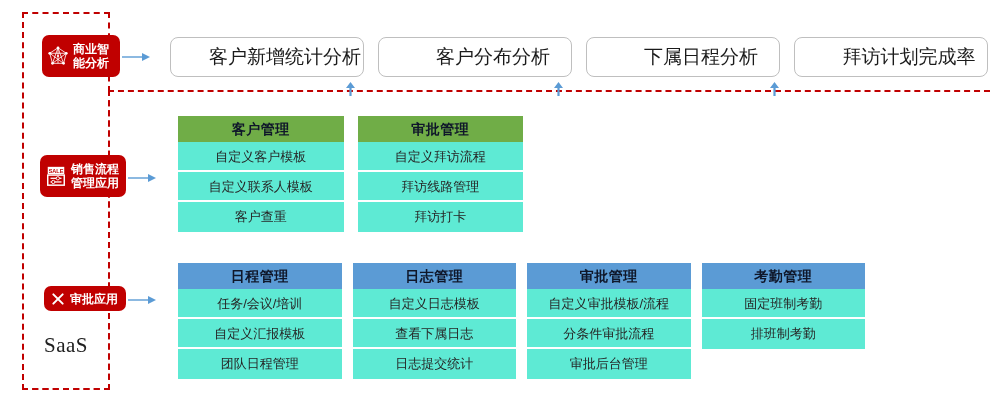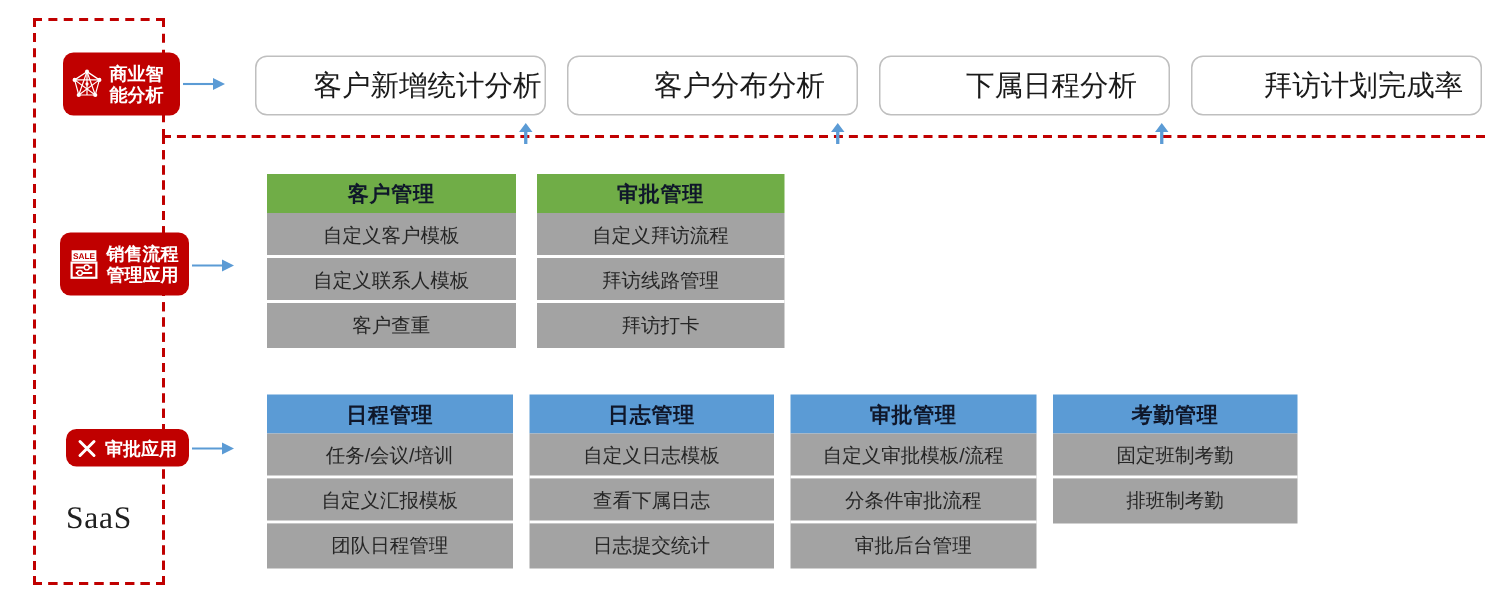--- a/index.html
+++ b/index.html
@@ -215,21 +215,21 @@
     font-size: 14px;
     font-weight: bold;
     letter-spacing: 0.5px;
   }
   .card-header.green { background: #70ad47; }
   .card-header.blue  { background: #5b9bd5; }
   .card-row {
     height: 30px;
     line-height: 30px;
     text-align: center;
-    background: #a3a3a3;
+    background: #5eead4;
     color: #262626;
     font-size: 13px;
     border-bottom: 2px solid #ffffff;
     box-sizing: border-box;
   }
   .card-row:last-child {
     border-bottom: none;
   }
 </style>
 </head>

